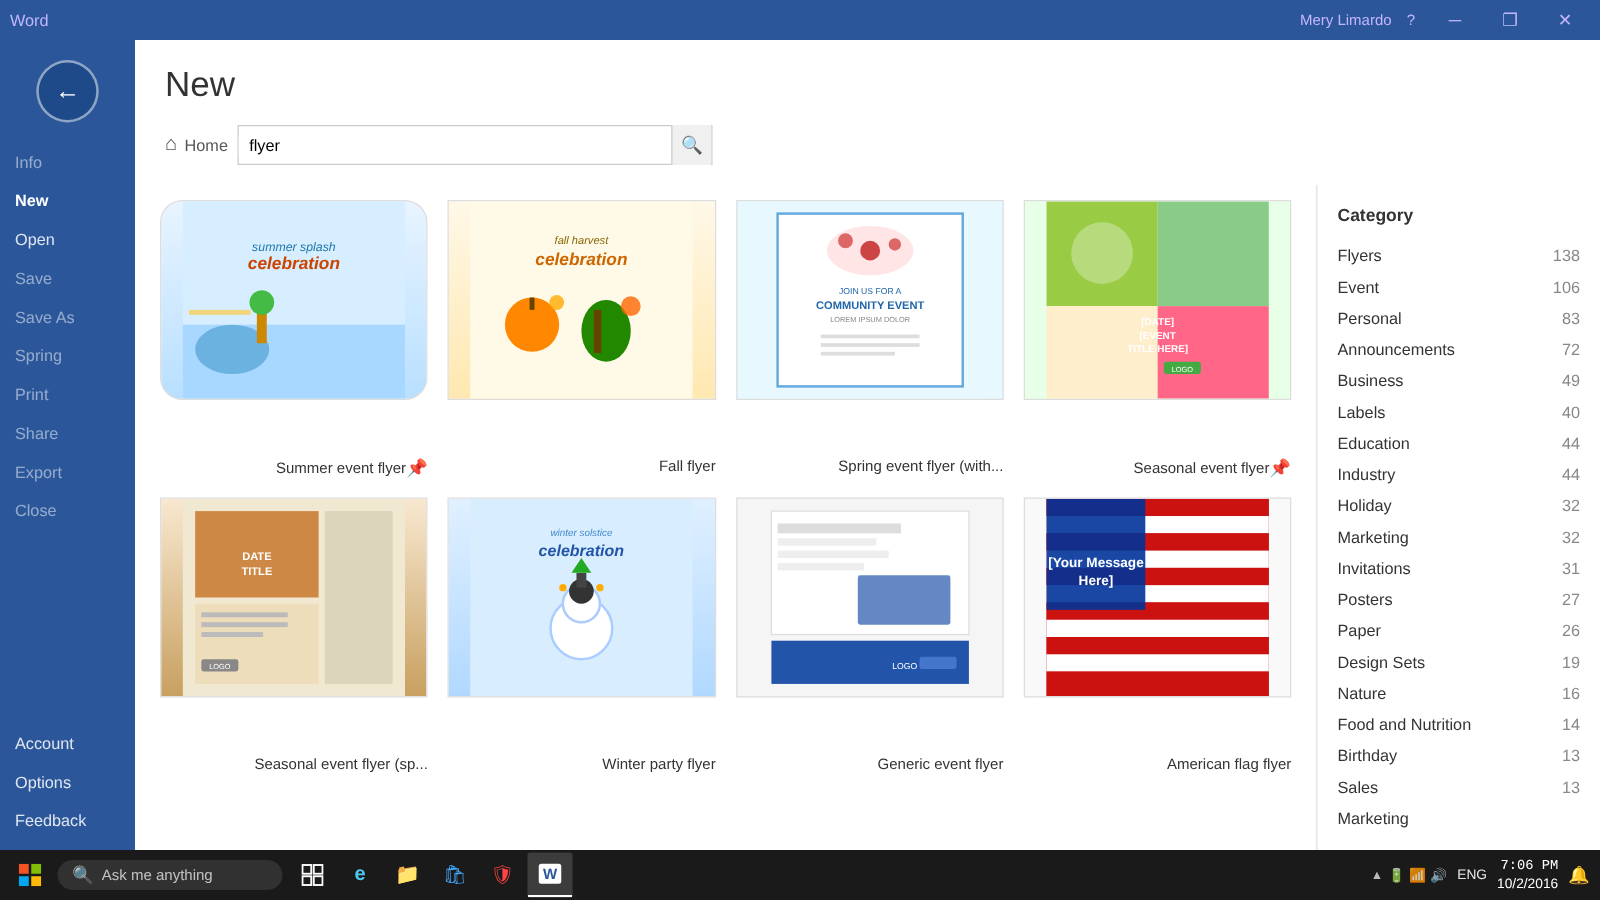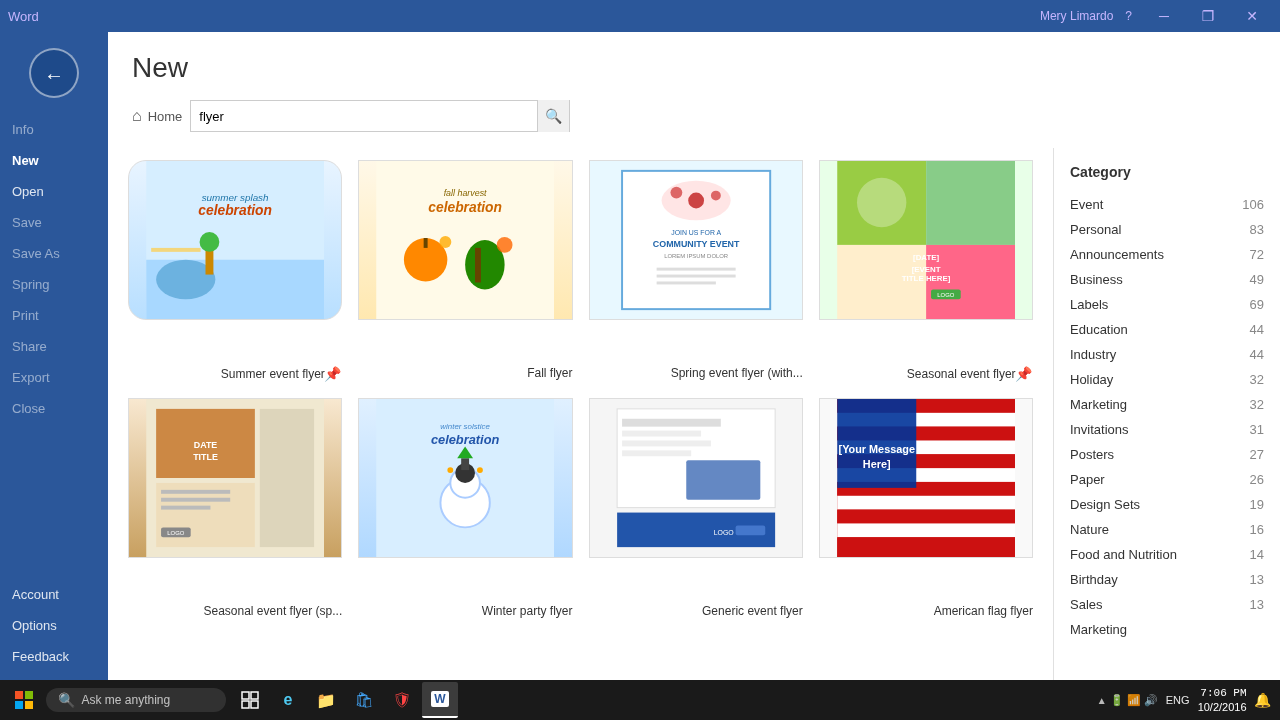--- a/index.html
+++ b/index.html
@@ -488,38 +488,42 @@
               <span>American flag flyer</span>
             </div>
           </div>
 
         </div>
       </div>
 
       <div class="category-sidebar">
         <div class="cat-title">Category</div>
         <div class="cat-item">
+          <span class="cat-item-name">Flyers</span>
+          <span class="cat-item-count">138</span>
+        </div>
+        <div class="cat-item">
           <span class="cat-item-name">Event</span>
           <span class="cat-item-count">106</span>
         </div>
         <div class="cat-item">
           <span class="cat-item-name">Personal</span>
           <span class="cat-item-count">83</span>
         </div>
         <div class="cat-item">
           <span class="cat-item-name">Announcements</span>
           <span class="cat-item-count">72</span>
         </div>
         <div class="cat-item">
           <span class="cat-item-name">Business</span>
           <span class="cat-item-count">49</span>
         </div>
         <div class="cat-item">
           <span class="cat-item-name">Labels</span>
-          <span class="cat-item-count">69</span>
+          <span class="cat-item-count">40</span>
         </div>
         <div class="cat-item">
           <span class="cat-item-name">Education</span>
           <span class="cat-item-count">44</span>
         </div>
         <div class="cat-item">
           <span class="cat-item-name">Industry</span>
           <span class="cat-item-count">44</span>
         </div>
         <div class="cat-item">

